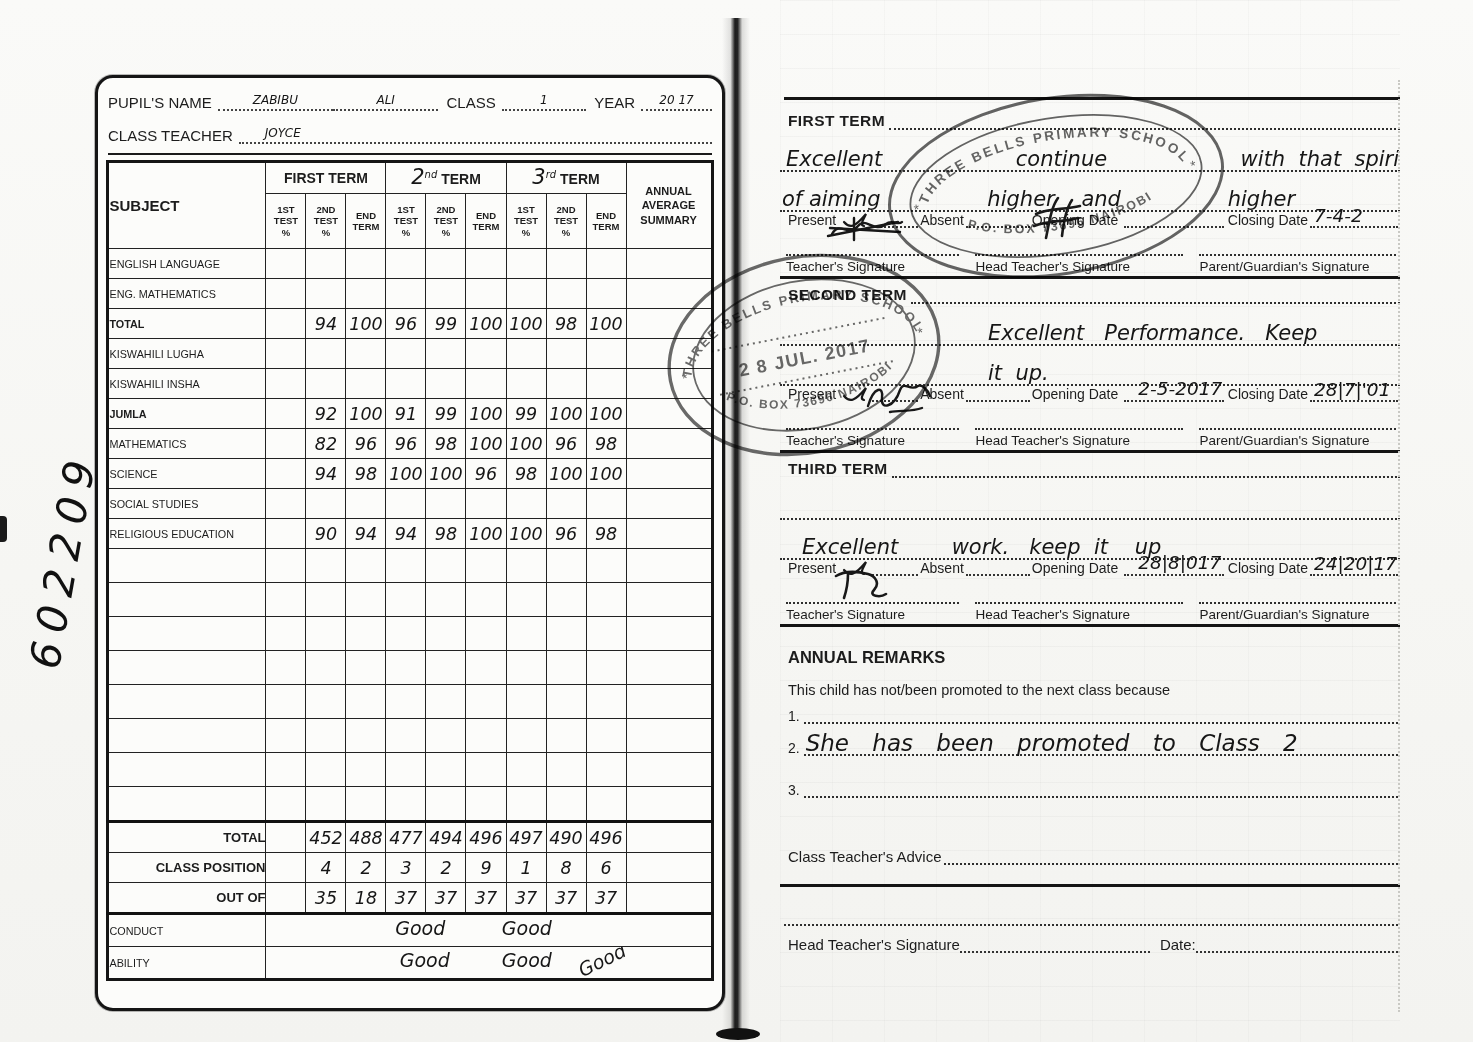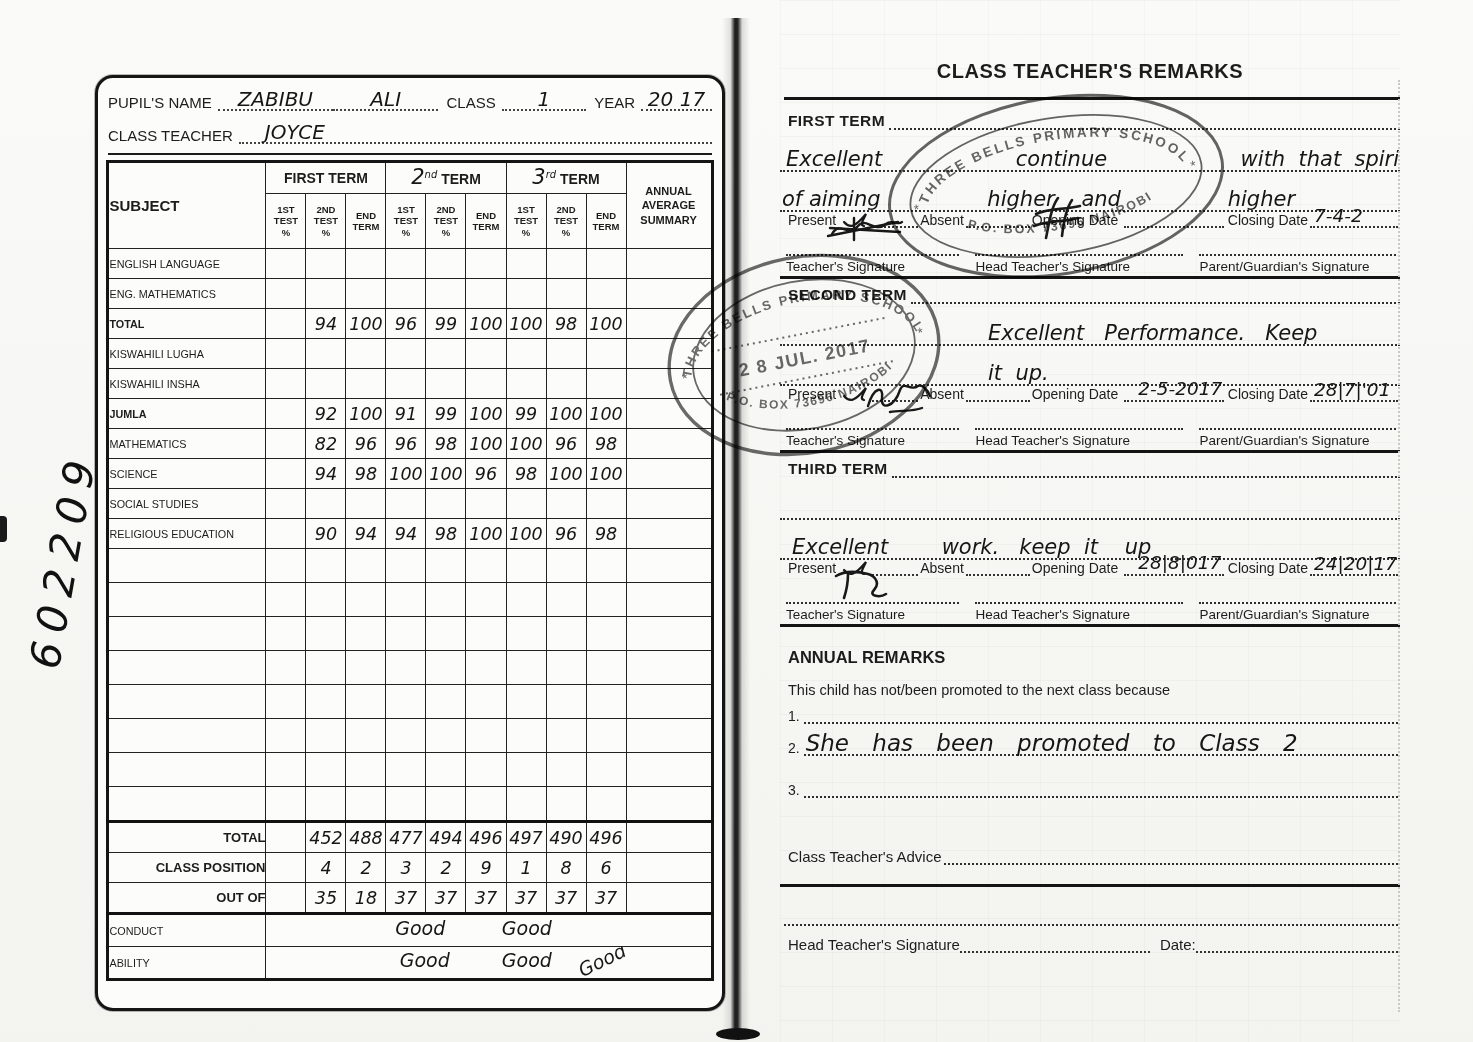--- a/index.html
+++ b/index.html
@@ -9,21 +9,21 @@
   .print{font-family:"Liberation Sans",sans-serif;}
   .hw{font-family:"DejaVu Sans",sans-serif;font-style:italic;color:#161616;}
 
   
   .left-page{position:absolute;left:95px;top:75px;width:624px;height:930px;
     border:3.5px solid #151515;border-radius:18px;background:#fcfcfa;box-shadow:0 0 0 1px rgba(60,60,60,.35);}
   .name-box{position:relative;margin:9px 10px 0 10px;border-bottom:2.5px solid #1b1b1b;padding-bottom:9px;}
   .nb-line{display:flex;align-items:flex-end;font-size:15px;margin-top:12px;white-space:nowrap;}
   .nb-line .lbl{padding-right:6px;}
   .uline{border-bottom:2px dotted #444;text-align:center;}
-  .uline .nm{font-size:20px;line-height:18px;white-space:pre;}
+  .uline .nm{font-size:12px;line-height:18px;white-space:pre;}
   .u-name{width:120px;} .u-surname{width:110px;} .u-class{width:88px;} .u-year{width:74px;}
   .u-teacher{flex:1;text-align:left;padding-left:26px;}
 
   table.marks{border-collapse:collapse;table-layout:fixed;width:604px;margin:5px auto 0 auto;}
   table.marks th,table.marks td{border:1.6px solid #222;padding:0;overflow:hidden;}
   table.marks{border:3px solid #151515;}
   .subject-h{font-size:15px;font-weight:bold;text-align:left;padding-left:10px;}
   .term-h{font-size:14px;font-weight:bold;height:30px;text-align:center;}
   .term-h .tnum{font-size:21px;font-weight:normal;line-height:14px;}
   .term-h sup{font-size:10px;font-weight:normal;}
@@ -451,21 +451,20 @@
             </td>
           </tr>
         </tbody>
       </table>
   </div>
 
   <div class="spine"></div>
   <div class="spine-blob"></div>
 
   <div class="right-page">
-    <h1 class="rp-title">CLASS TEACHER'S REMARKS</h1>
     <div class="title-rule"></div>
     <div id="terms-host">
         <section class="term" style="top: 112px;">
           <div class="t-headline">
             <span class="t-heading">FIRST TERM</span>
             <span class="t-leader"></span>
           </div>
           <div class="remark r1">
             <span class="hw" style="left: 6px;">Excellent                    continue                    with  that  spirit</span>
           </div>
@@ -549,21 +548,21 @@
         </section>
         <section class="term" style="top: 460px;">
           <div class="t-headline">
             <span class="t-heading">THIRD TERM</span>
             <span class="t-leader"></span>
           </div>
           <div class="remark r1">
             <span class="hw" style="left: 6px;"></span>
           </div>
           <div class="remark r2">
-            <span class="hw" style="left: 12px;">Excellent        work.   keep  it    up</span>
+            <span class="hw" style="left: 22px;">Excellent        work.   keep  it    up</span>
           </div>
           <div class="present-line">
             <span class="pl-lbl">Present</span>
             <svg width="28" height="18" viewBox="0 0 28 18" class="tick">
               <path d="M2,10 C8,17 13,15 24,2 C20,10 18,13 22,14" fill="none" stroke="#181818" stroke-width="2.2" stroke-linecap="round"></path>
             </svg>
             <span class="dfill df-a"></span>
             <span class="pl-lbl">Absent</span>
             <span class="dfill df-b"></span>
             <span class="pl-lbl">Opening Date</span>

